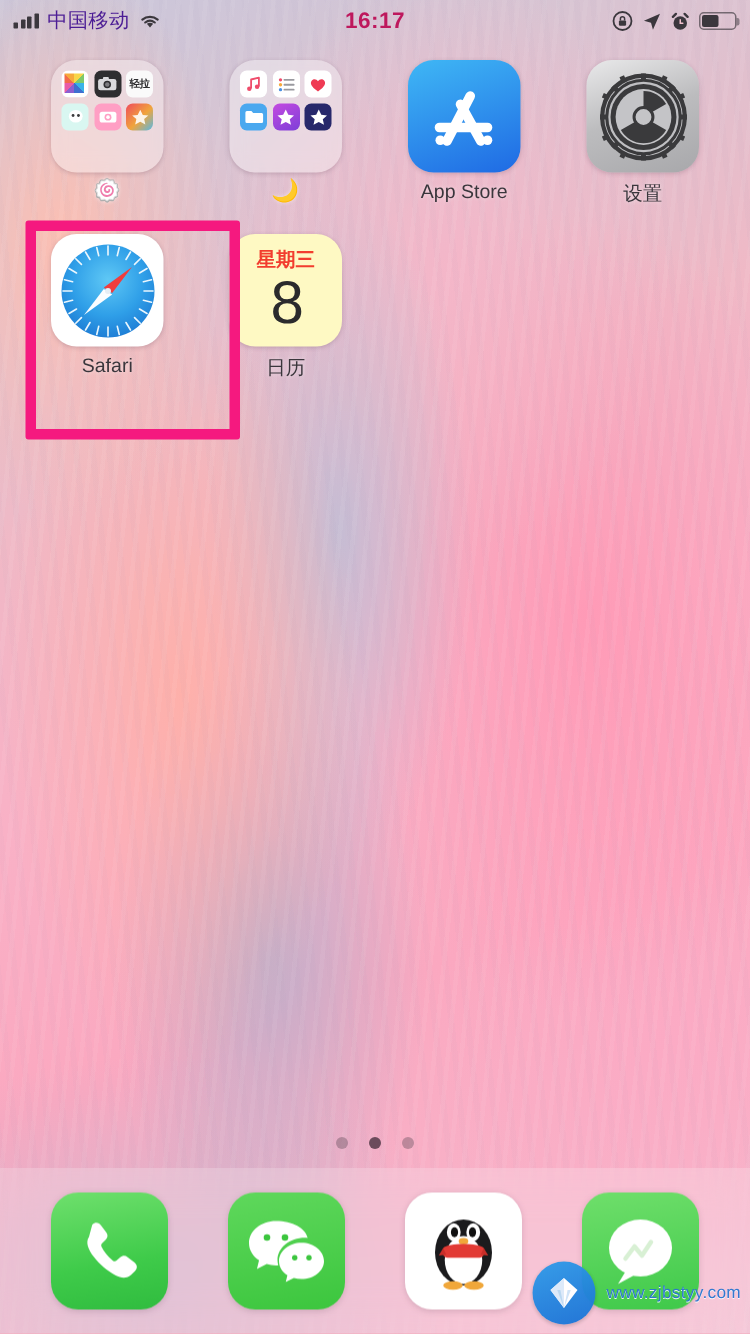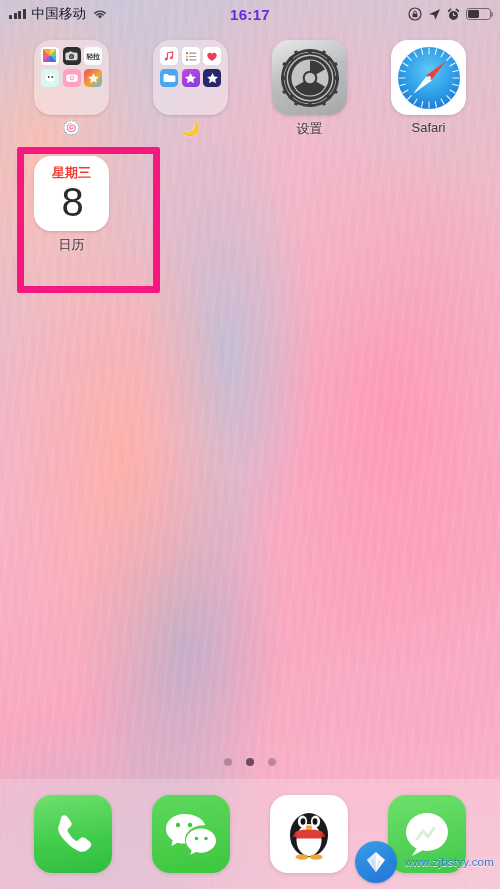--- a/index.html
+++ b/index.html
@@ -34,30 +34,30 @@
   }
 
   
   #status-bar{
     position:absolute; top:0; left:0; right:0; height:28px;
     display:flex; align-items:center; justify-content:space-between;
     padding:0 9px; z-index:30;
     color:#3e3a40; font-size:13px; letter-spacing:.2px;
   }
   .sb-left,.sb-right{ display:flex; align-items:center; gap:6px; }
-  .carrier{ font-size:13.5px; font-weight:500; color:#0f172a; }
+  .carrier{ font-size:13.5px; font-weight:500; color:#4c1d95; }
   .signal{ display:flex; align-items:flex-end; gap:1.5px; height:10px; }
   .signal i{ display:block; width:3px; background:#3b373d; border-radius:.5px; }
   .signal i:nth-child(1){height:4px}
   .signal i:nth-child(2){height:6px}
   .signal i:nth-child(3){height:8px}
   .signal i:nth-child(4){height:10px}
   .sb-clock{
     position:absolute; left:50%; top:50%; transform:translate(-50%,-50%);
-    font-size:15px; font-weight:600; color:#6d28d9; letter-spacing:.3px;
+    font-size:15px; font-weight:600; color:#be185d; letter-spacing:.3px;
   }
   .batt{
     width:25px;height:12px;border:1.4px solid rgba(60,56,62,.65);
     border-radius:3.2px;position:relative;padding:1.4px;
   }
   .batt::after{
     content:"";position:absolute;right:-3.4px;top:3.4px;width:2px;height:5px;
     background:rgba(60,56,62,.5);border-radius:0 1.4px 1.4px 0;
   }
   .batt > span{ display:block;height:100%;background:#3b373d;border-radius:1.4px; }
@@ -113,21 +113,21 @@
   .mini-imovie{ background:#27286b; color:#fff; }
 
   
   .appstore{ background:linear-gradient(160deg,#3fb7f5 0%,#1f6ae4 100%); }
   
   .safari{ background:#fff; display:flex;align-items:center;justify-content:center; }
   
   .settings{ background:linear-gradient(160deg,#e9e9ea 0%,#bcbcbe 48%,#a8a8ab 100%);
              display:flex;align-items:center;justify-content:center; }
   
-  .calendar{ background:#ffffff; display:flex;flex-direction:column;align-items:center;justify-content:flex-start;
+  .calendar{ background:#fef9c3; display:flex;flex-direction:column;align-items:center;justify-content:flex-start;
              padding-top:10px; }
   .cal-dow{ color:#f23d2e; font-size:13px; font-weight:600; letter-spacing:0px; line-height:1; }
   .cal-day{ color:#2b2b2d; font-size:40px; font-weight:300; line-height:1; margin-top:3px; letter-spacing:-2px;}
 
   
   #highlight-box{
     position:absolute; left:17px; top:147px; width:143px; height:146px;
     border:7px solid #f5197f; border-radius:2px; z-index:22; pointer-events:none;
   }
 
@@ -301,20 +301,34 @@
       </div>
       <div class="mini mini-imovie">
         <svg width="13" height="12" viewBox="0 0 13 12">
             <path d="M6.5 1 L8.2 4.5 L12 5 L9.2 7.5 L10 11.2 L6.5 9.3 L3 11.2 L3.8 7.5 L1 5 L4.8 4.5 Z" fill="#fff"></path>
           </svg>
       </div>
     </div>
     <div class="app-label emoji">🌙</div>
   </div>
 
+  <div class="app-cell">
+    <div class="icon-shell appstore">
+      <svg width="75" height="75" viewBox="0 0 75 75">
+        <g stroke="#fff" stroke-width="6.4" stroke-linecap="round" fill="none">
+          <path d="M26 54 L41.5 24"></path>
+          <path d="M48.5 54 L35 29.5"></path>
+          <path d="M21 45 H53"></path>
+        </g>
+        <circle cx="21.5" cy="53.5" r="3.2" fill="#fff"></circle>
+        <circle cx="53" cy="53.5" r="3.2" fill="#fff"></circle>
+      </svg>
+    </div>
+    <div class="app-label">App Store</div>
+  </div>
 
   <div class="app-cell">
     <div class="icon-shell settings">
       <svg width="62" height="62" viewBox="0 0 62 62">
         <g fill="#3a3a3c">
           <g id="teeth">
             <circle cx="31" cy="31" r="29" fill="#3a3a3c"></circle>
           </g>
           <circle cx="31" cy="31" r="26.2" fill="#bfbfc2"></circle>
         </g>

